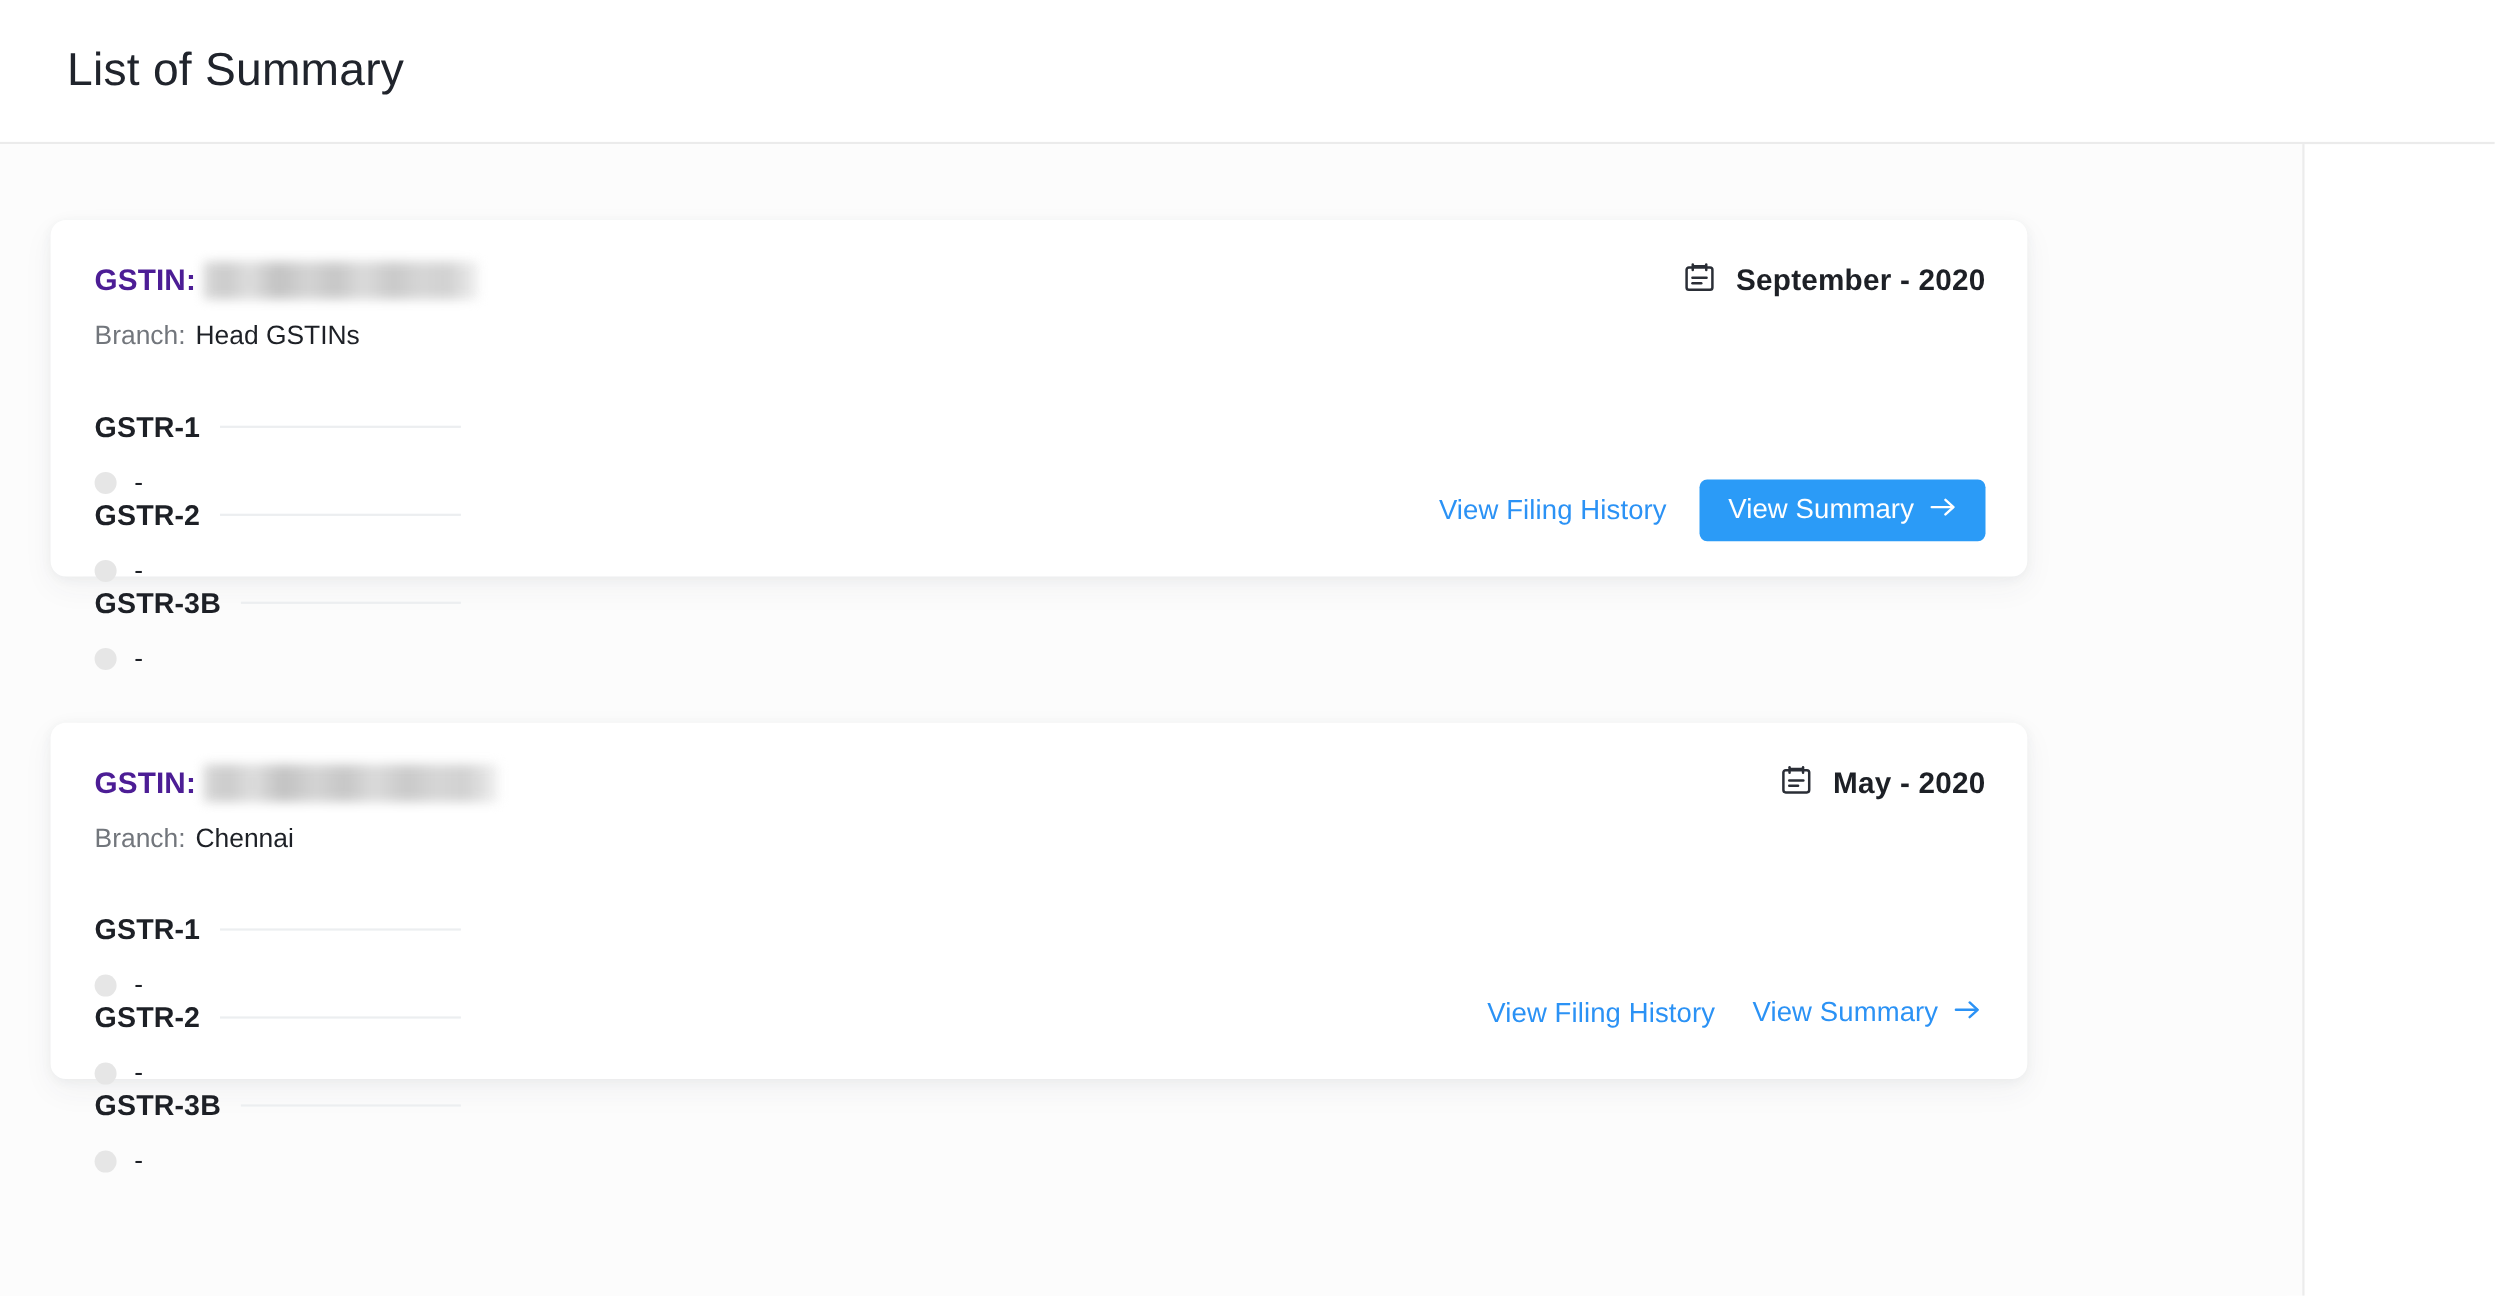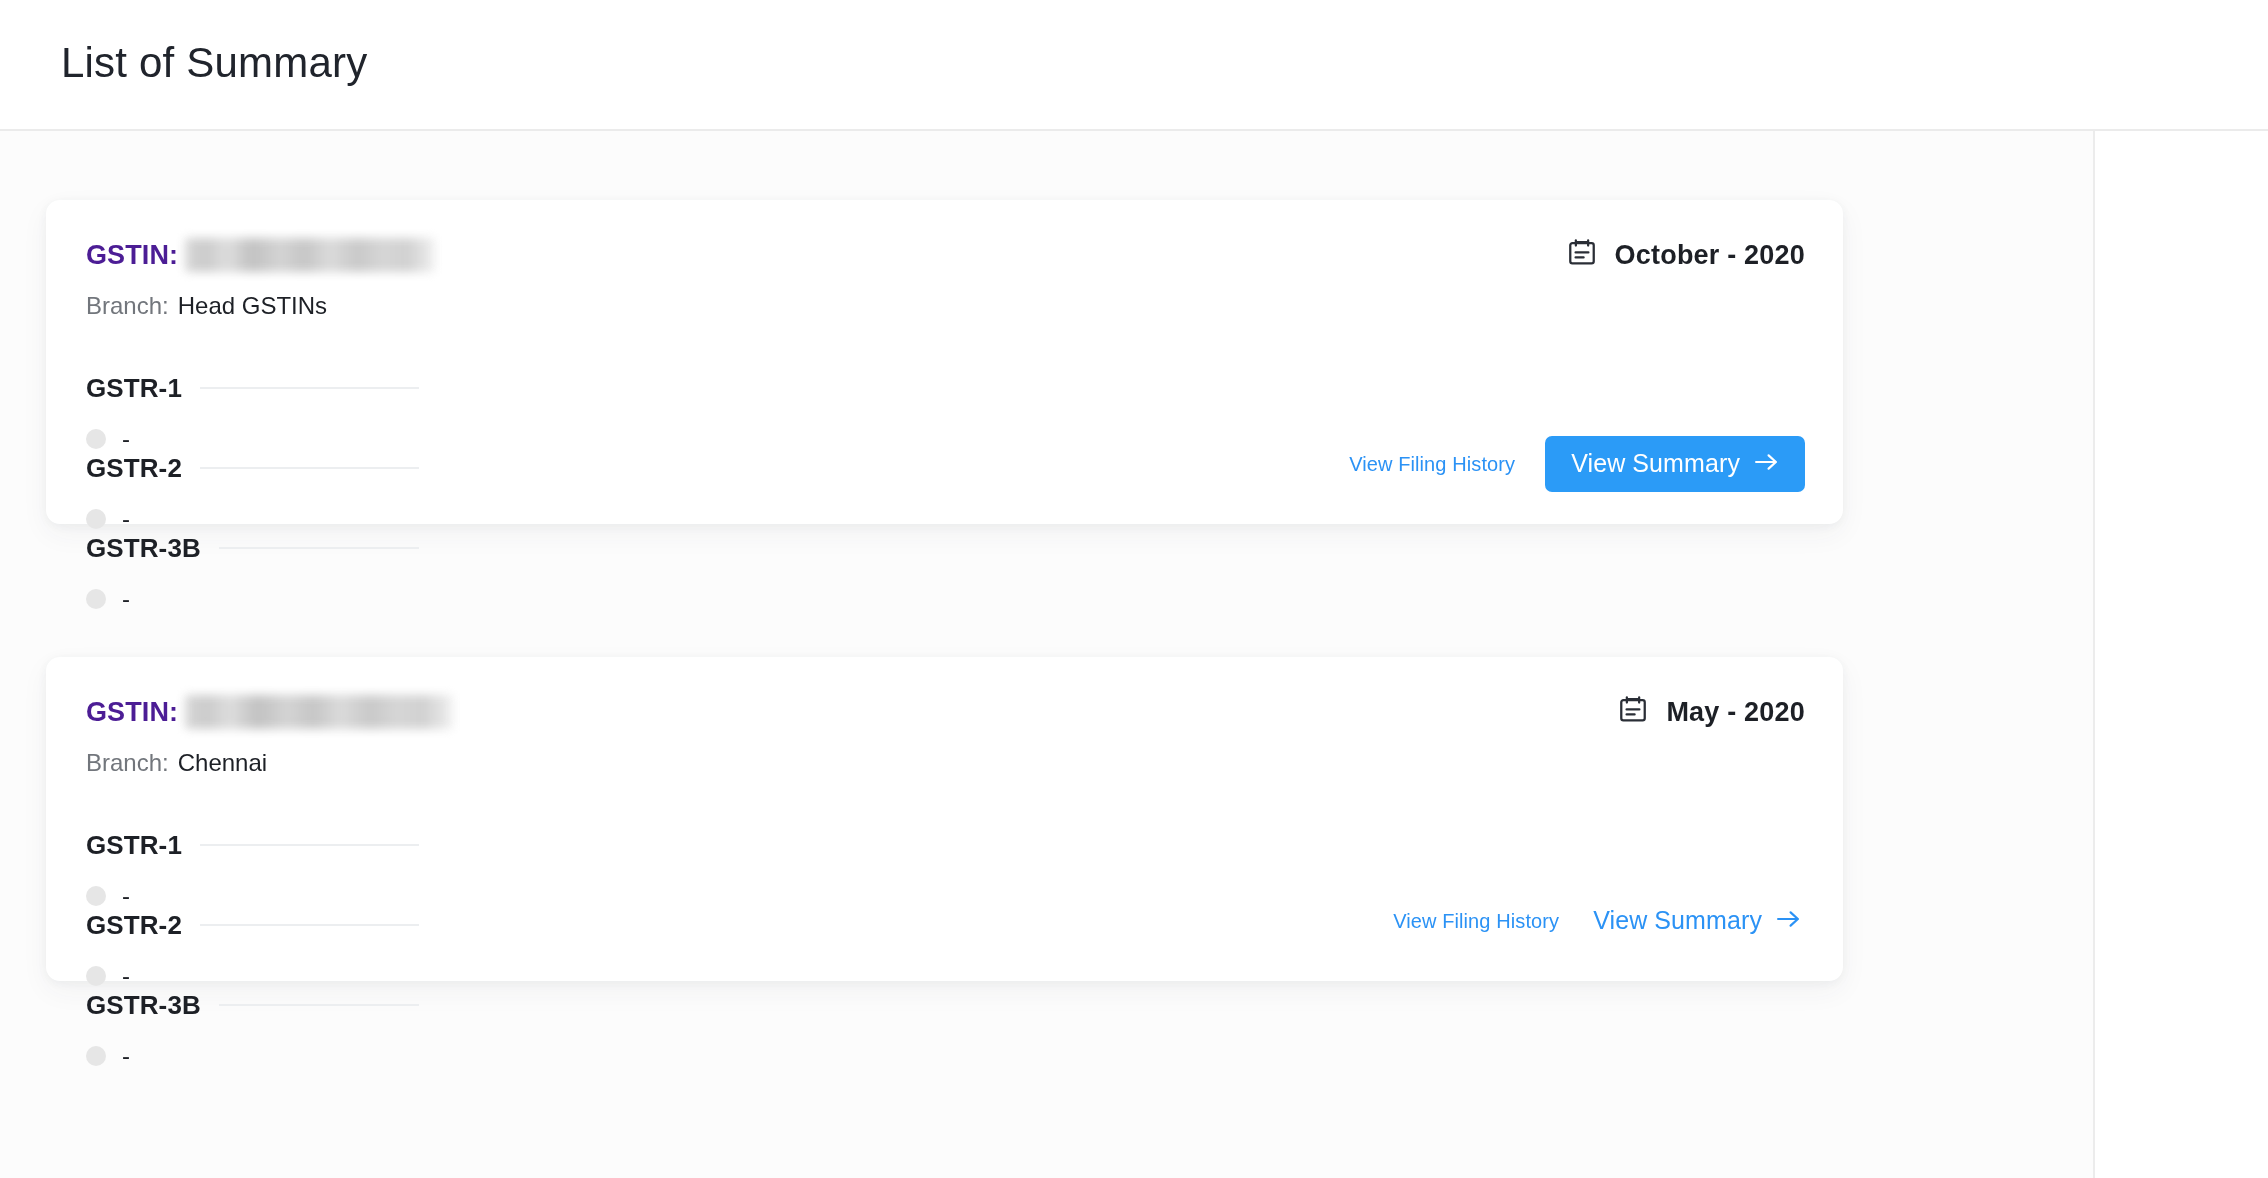--- a/index.html
+++ b/index.html
@@ -232,21 +232,21 @@
   .card-actions {
     position: absolute;
     right: 38px;
     bottom: 32px;
     display: flex;
     align-items: center;
     gap: 28px;
   }
 
   .link-action {
-    font-size: 20px;
+    font-size: 25px;
     font-weight: 400;
     color: #2b92f5;
     background: none;
     border: none;
     cursor: pointer;
     font-family: inherit;
     white-space: nowrap;
     padding: 6px 2px;
     line-height: 1;
     letter-spacing: 0.1px;
@@ -319,21 +319,21 @@
             <span class="period-icon">
               <svg width="32" height="32" viewBox="0 0 24 24" fill="none" stroke="#2a2e36" stroke-width="1.7" stroke-linecap="round" stroke-linejoin="round">
                 <rect x="3.2" y="4.6" width="17.6" height="15.2" rx="1.6"></rect>
                 <line x1="7.4" y1="2.6" x2="7.4" y2="6.4"></line>
                 <line x1="16.6" y1="2.6" x2="16.6" y2="6.4"></line>
                 <line x1="8.2" y1="3.9" x2="15.8" y2="3.9" stroke-width="1.9"></line>
                 <line x1="7.2" y1="11.6" x2="16.8" y2="11.6"></line>
                 <line x1="7.2" y1="15.3" x2="13.2" y2="15.3"></line>
               </svg>
             </span>
-            <span class="period-text">October - 2020</span>
+            <span class="period-text">September - 2020</span>
           </div>
 
         </div>
 
         <div class="returns-row">
 
           <div class="return-col">
             <div class="return-head">
               <span class="return-name">GSTR-1</span>
               <span class="return-rule"></span>

